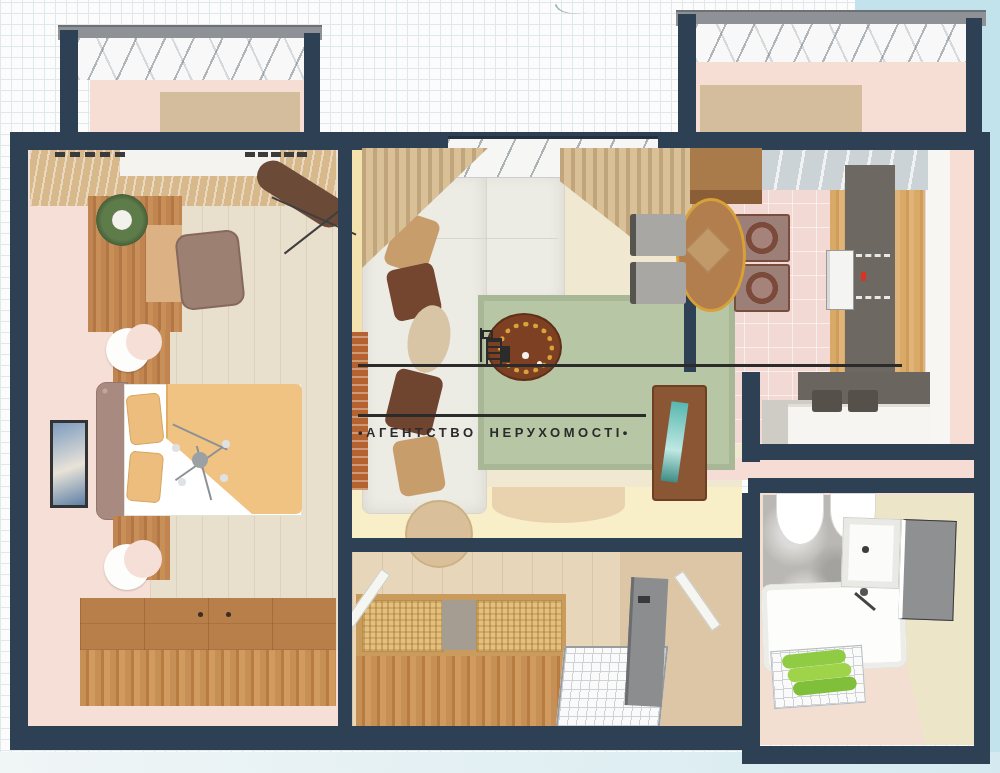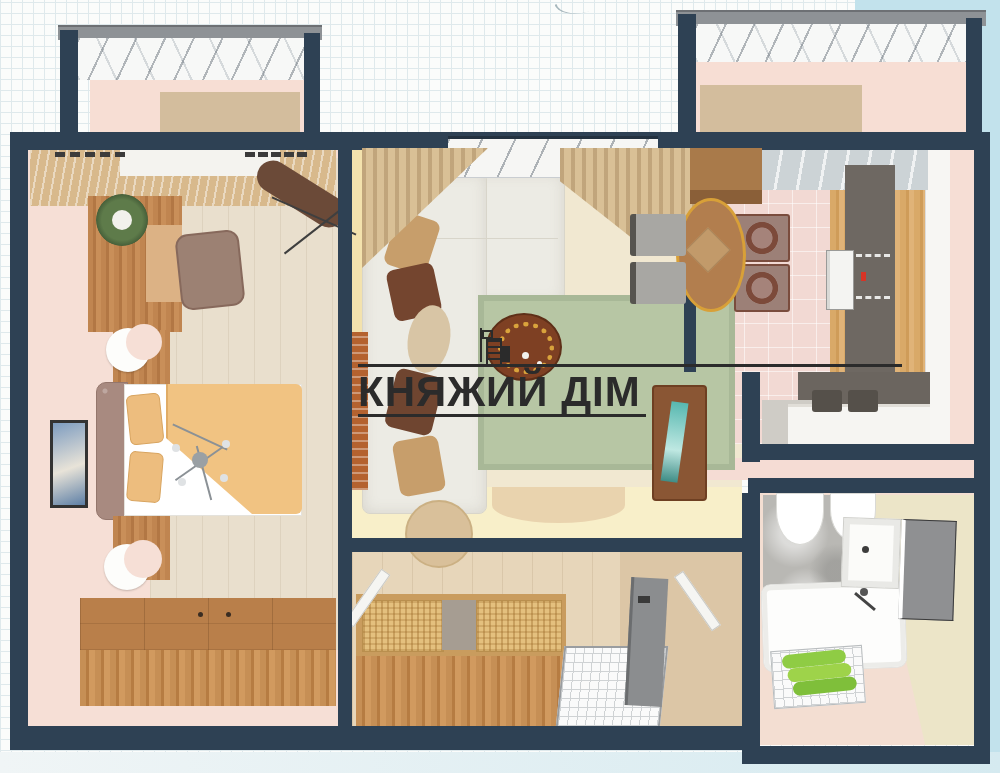--- a/index.html
+++ b/index.html
@@ -192,15 +192,15 @@
   <div class="abs wall" style="left:742px;top:493px;width:18px;height:271px;"></div>
 
   <div class="abs z5" style="left:358px;top:364px;width:544px;height:3px;background:#2b2b2b;"></div>
   <div class="abs z5" style="left:358px;top:414px;width:288px;height:3px;background:#2b2b2b;"></div>
   <div class="abs z5" style="left:474px;top:326px;width:40px;height:38px;">
     <div class="abs" style="left:6px;top:2px;width:2px;height:34px;background:#2b2b2b;"></div>
     <div class="abs" style="left:8px;top:4px;width:7px;height:5px;border:2px solid #2b2b2b;"></div>
     <div class="abs" style="left:12px;top:12px;width:12px;height:24px;border:2px solid #2b2b2b;background:repeating-linear-gradient(0deg,transparent 0 4px,#2b2b2b 4px 6px);"></div>
     <div class="abs" style="left:28px;top:20px;width:8px;height:16px;background:#2b2b2b;"></div>
   </div>
-  <div class="abs z5 wm" style="left:358px;top:368px;width:292px;height:48px;font-size:42px;letter-spacing:1px;">КНЯЖИЙ ДІМ</div>
+  <div class="abs z5 wm" style="left:358px;top:425px;width:292px;height:16px;font-size:13px;letter-spacing:3.5px;word-spacing:6px;">•АГЕНТСТВО НЕРУХОМОСТІ•</div>
 
 </div>
 
 </body></html>

